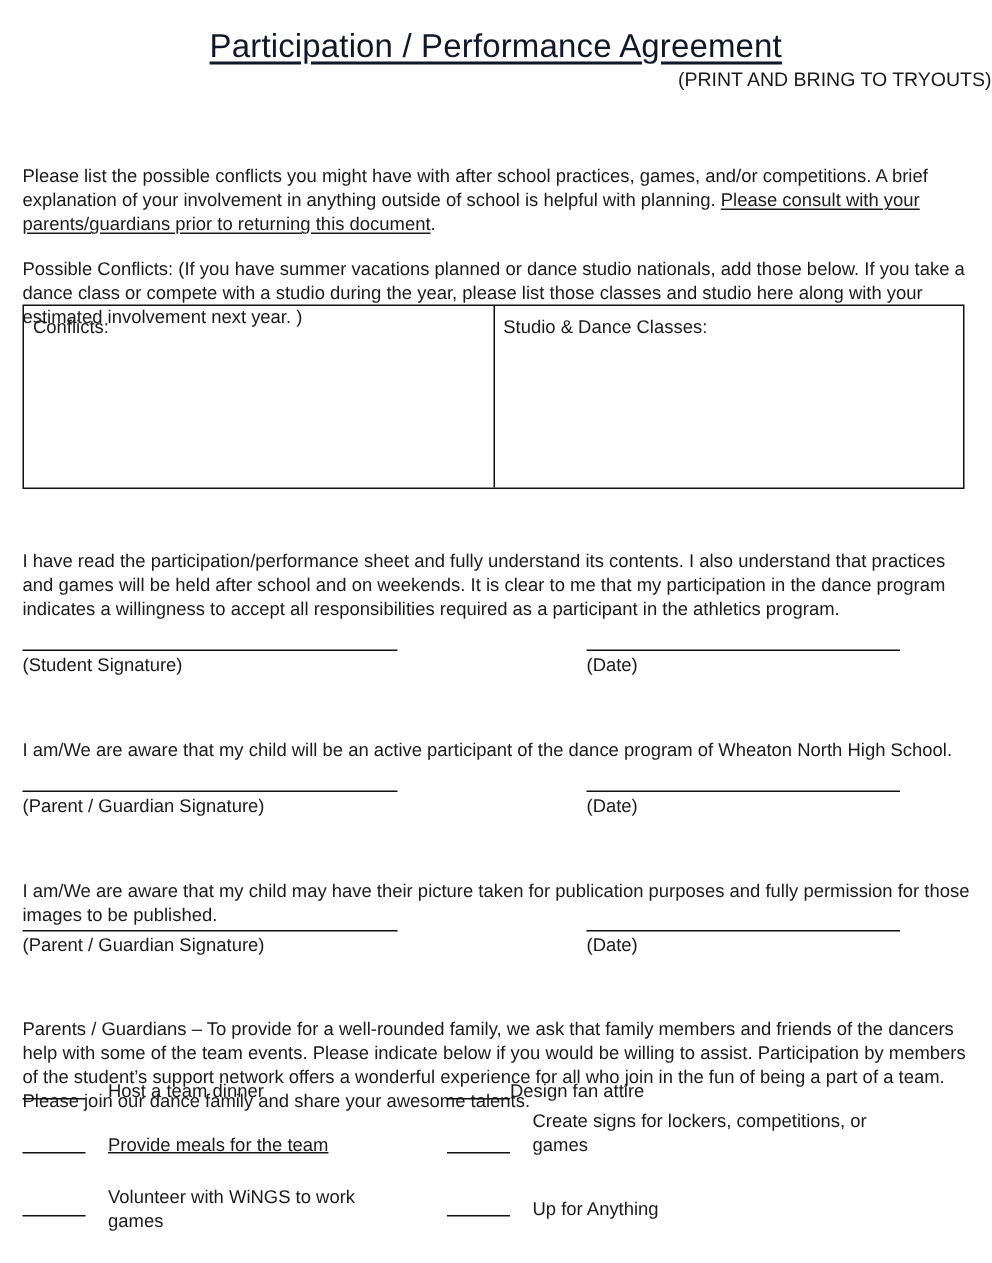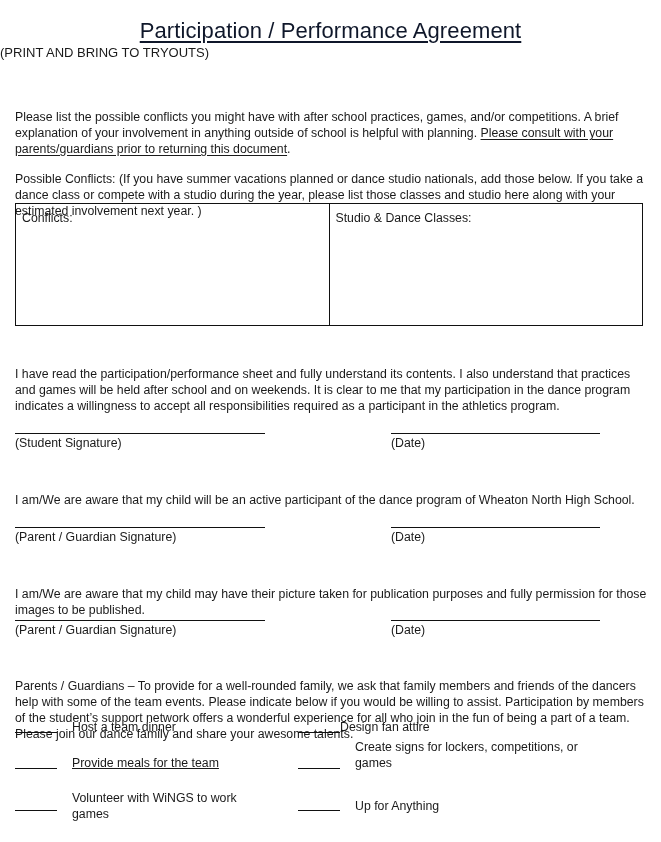--- a/index.html
+++ b/index.html
@@ -7,21 +7,21 @@
     width: 661px; height: 842px; position: relative; overflow: hidden;
     font-family: "Liberation Sans", sans-serif; color: #1a1a1a;
   }
   .abs { position: absolute; }
   .title {
     left: 0; width: 661px; top: 18px; text-align: center;
     font-size: 22px; text-decoration: underline; text-underline-offset: 3px;
     letter-spacing: 0.1px; color: #0f172a;
   }
   .subtitle {
-    left: 0; width: 661px; top: 45px; text-align: left; font-size: 13px;
+    left: 0; width: 661px; top: 45px; text-align: right; font-size: 13px;
   }
   .para { left: 15px; width: 632px; font-size: 12.3px; line-height: 16px; margin-top: 31px; }
   .para u { text-underline-offset: 2px; }
   .box {
     left: 15px; top: 203px; width: 626px; height: 121px;
     border: 1.5px solid #111; display: flex;
   }
   .box .cell { flex: 1; padding: 7px 6px; font-size: 12.3px; }
   .box .cell + .cell { border-left: 1.5px solid #111; }
   .sigline { height: 0; border-top: 1.5px solid #111; }

